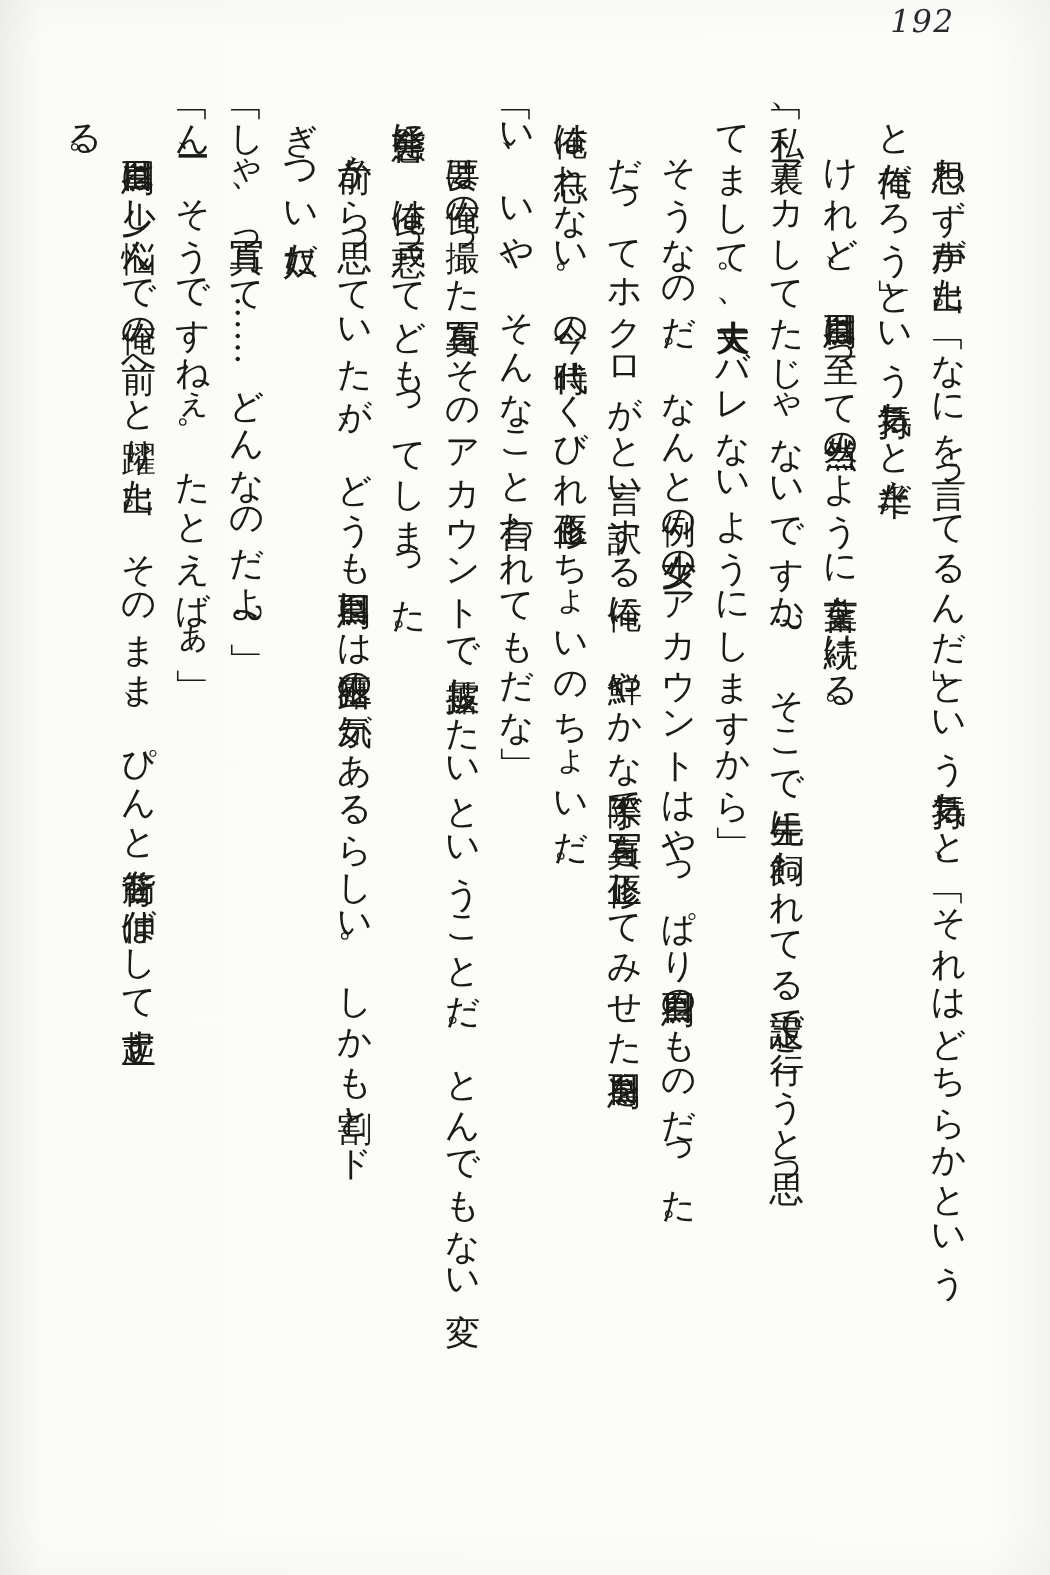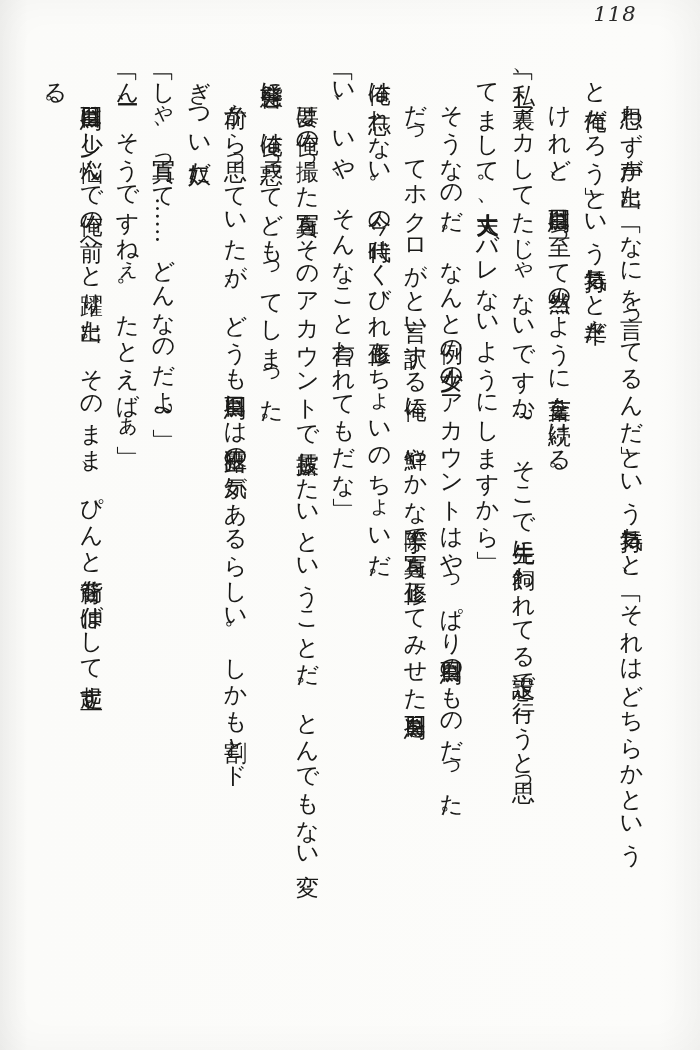--- a/index.html
+++ b/index.html
@@ -48,21 +48,21 @@
     line-height: 36px;       
     white-space: nowrap;
     font-kerning: none;
   }
 </style>
 </head>
 <body>
 
 <div class="scan-page">
 
-  <div class="page-number">118</div>
+  <div class="page-number">192</div>
 
   <div class="text-block">
     <p>　思わず声が出た。「なにを言ってるんだ」という気持ちと、「それはどちらかという</p>
     <p>と俺だろう」という気持ちと半々だ。</p>
     <p>　けれど、羽目鳥は至って当然のように言葉を続ける。</p>
     <p>「私、裏アカしてたじゃないですか?　そこで先生に飼われてる設定で行こうと思っ</p>
     <p>てまして。大丈夫、バレないようにしますから」</p>
     <p>　そうなのだ。なんと例の少女のアカウントはやっぱり羽目鳥のものだった。</p>
     <p>　だってホクロがと言い訳する俺に、鮮やかな手際で写真を修正してみせた羽目鳥を</p>
     <p>俺は忘れない。今の時代、くびれ修正もちょいのちょいだ。</p>

